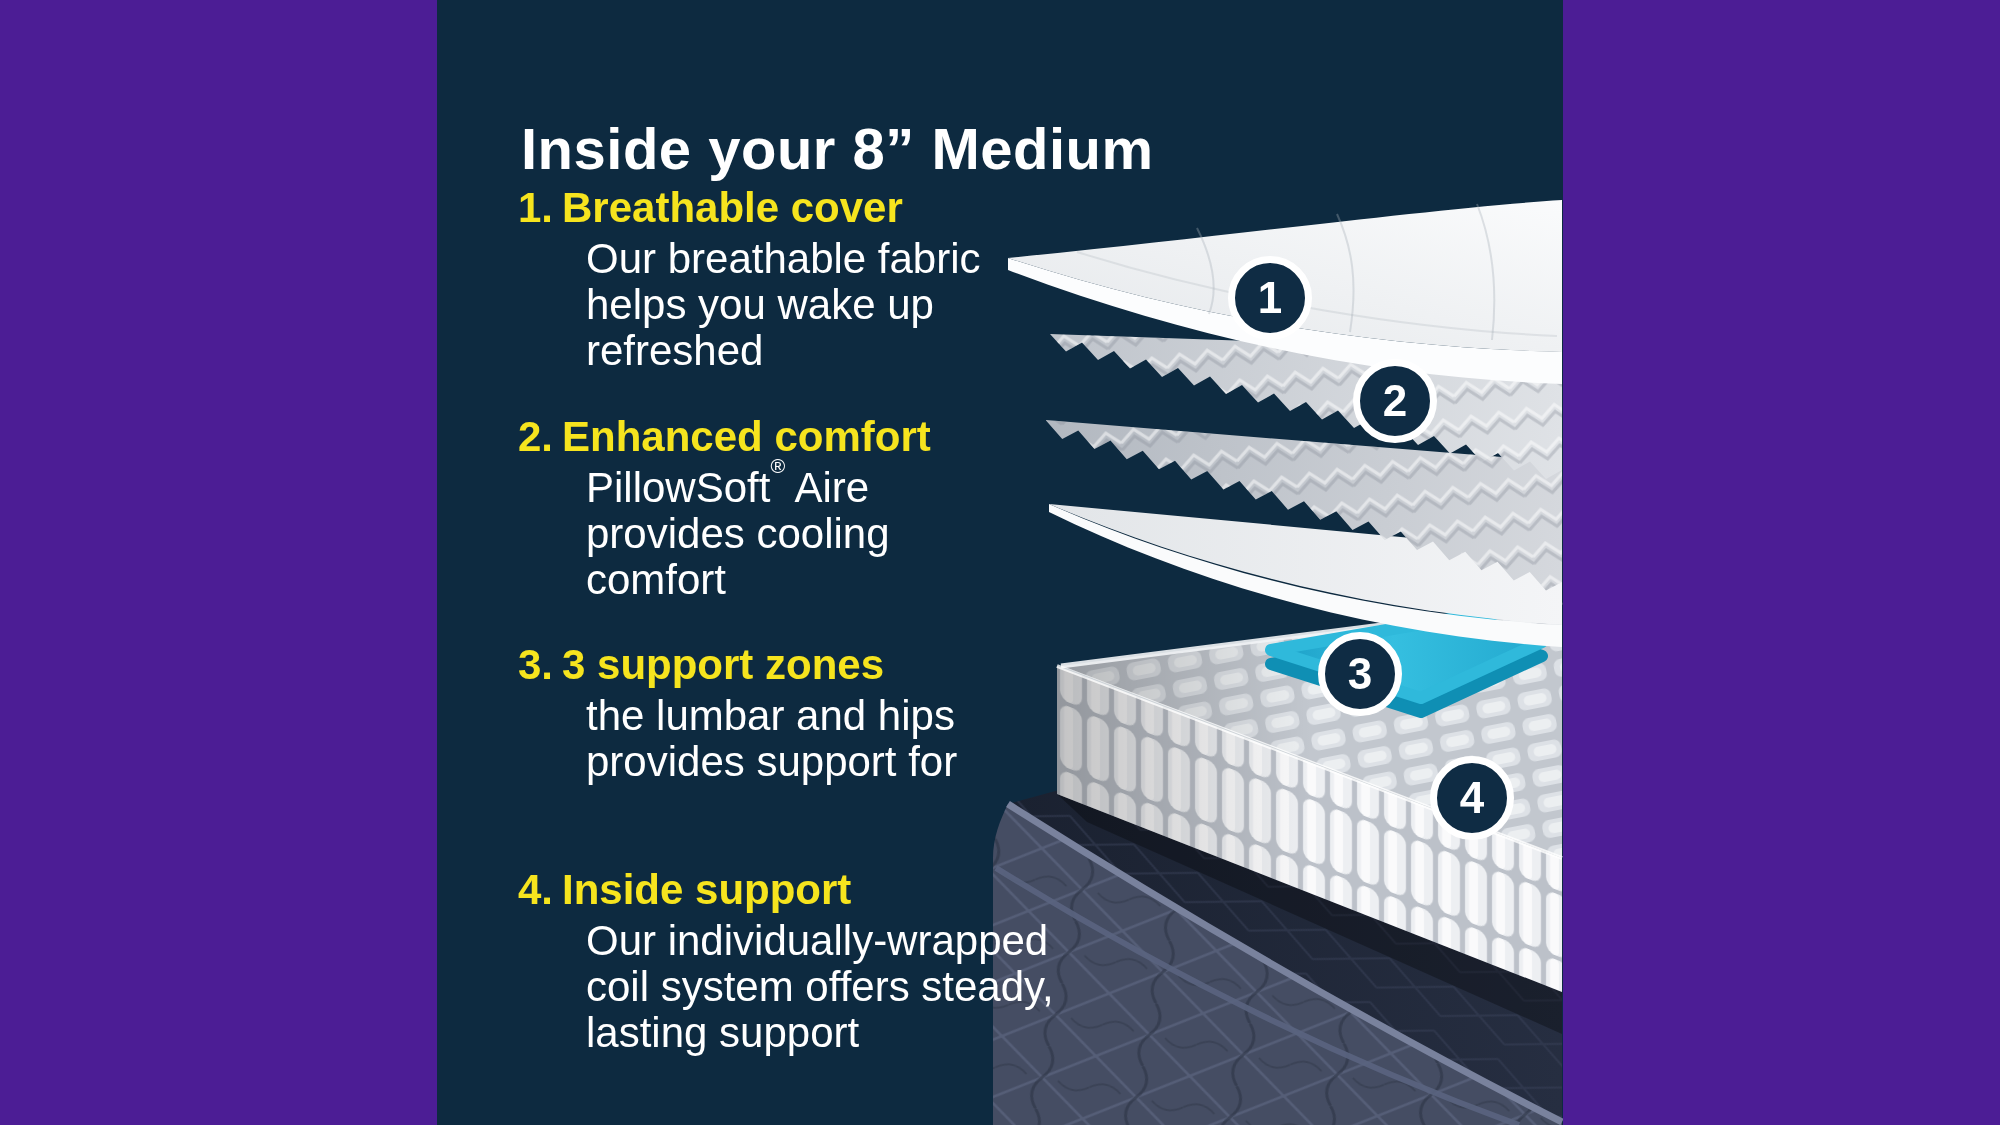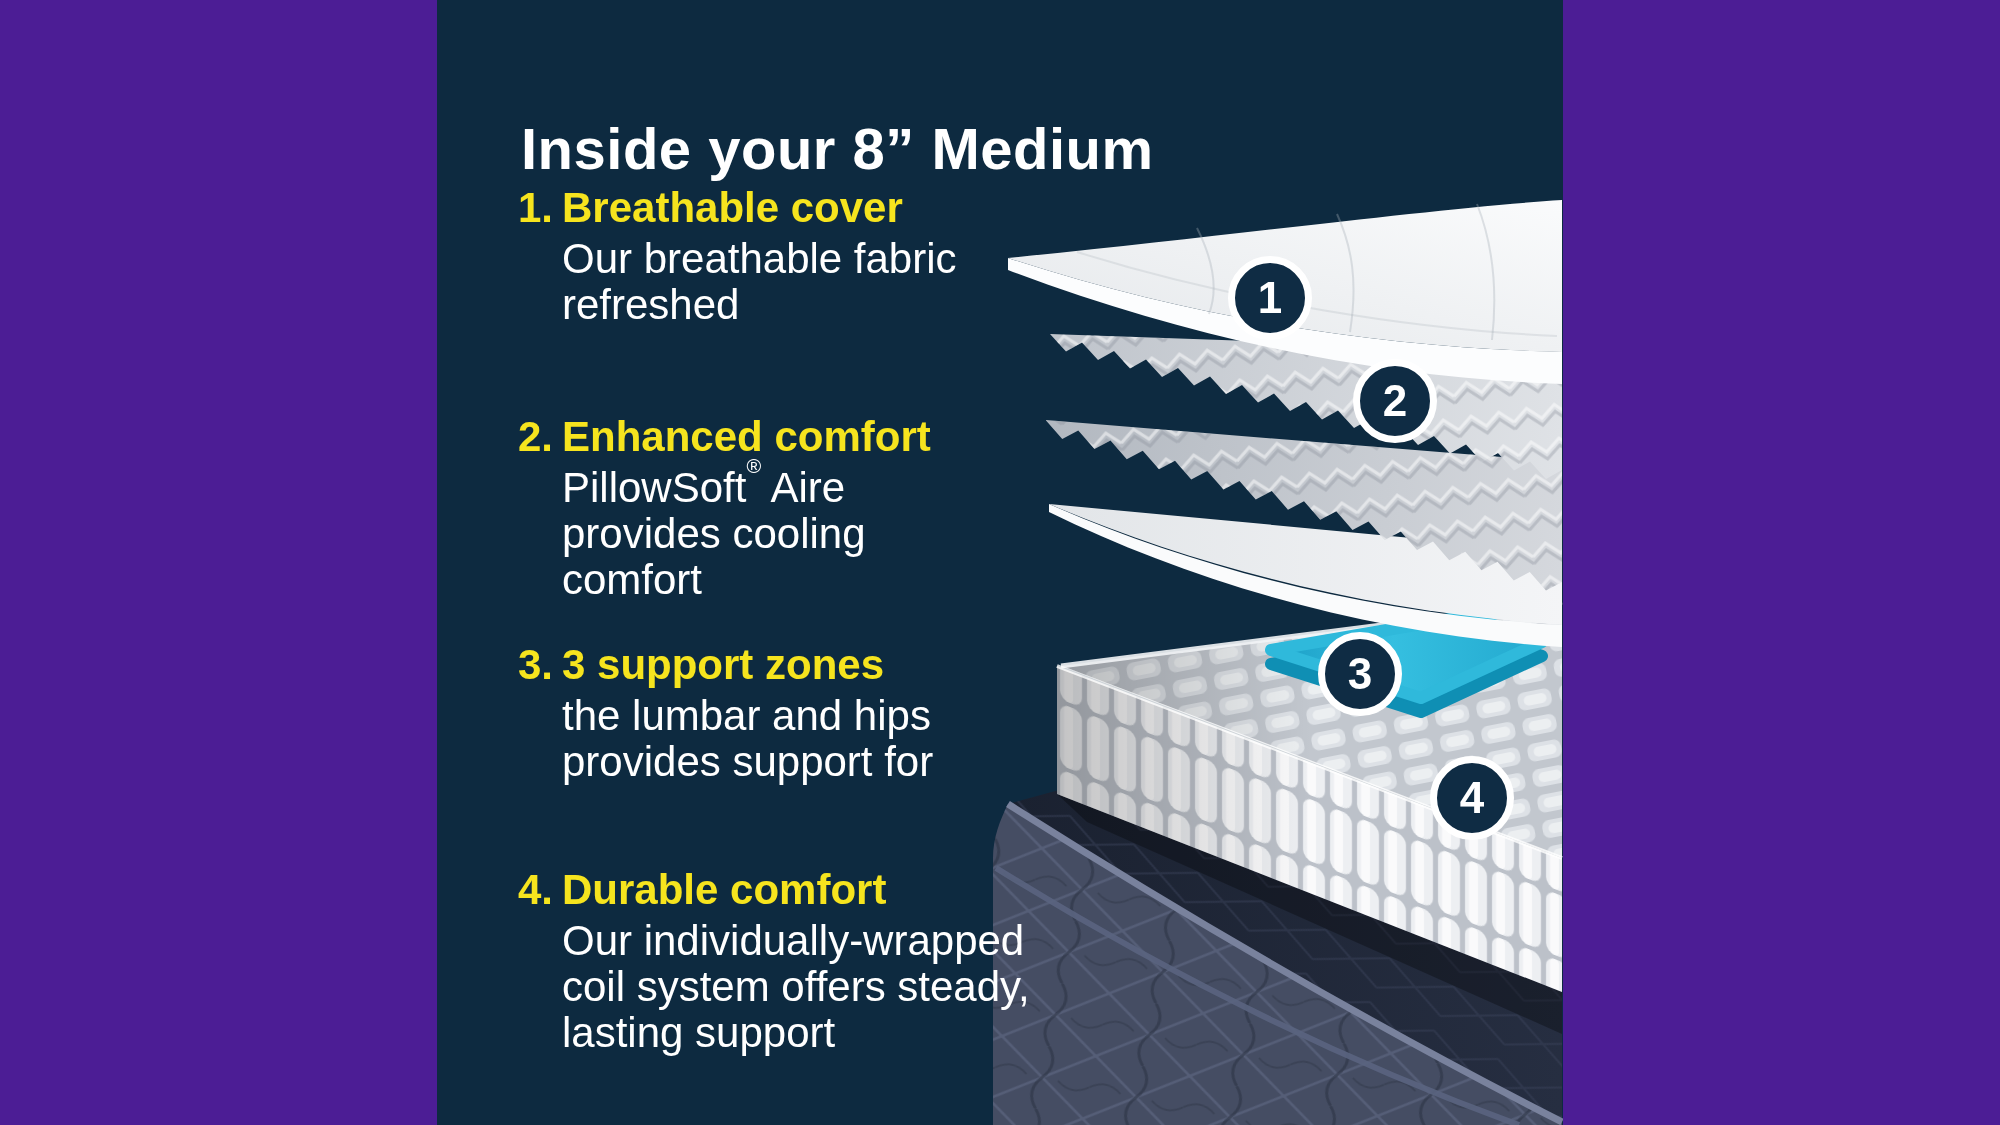--- a/index.html
+++ b/index.html
@@ -7,21 +7,21 @@
           font-family:"Liberation Sans", sans-serif;}
   .panel{position:absolute;left:437px;top:0;width:1126px;height:1125px;
          background:#0d2a40;overflow:hidden;}
   .art{position:absolute;left:0;top:0;}
   .page-title{position:absolute;left:84px;top:78px;font-size:58px;line-height:64px;
               font-weight:700;color:#ffffff;letter-spacing:0.5px;white-space:nowrap;}
   .section{position:absolute;left:81px;font-size:42px;line-height:46px;color:#ffffff;
            white-space:nowrap;}
   .section .heading{display:flex;font-weight:700;color:#f6e41e;margin-bottom:5px;}
   .section .num{width:44px;flex:none;}
-  .section .line{margin-left:44px;font-weight:400;}
+  .section .line{margin-left:68px;font-weight:400;}
   .section sup{font-size:20px;position:relative;top:-14px;line-height:0;}
   .s1{top:185px;} .s2{top:414px;} .s3{top:642px;} .s4{top:867px;}
   .badge{position:absolute;width:84px;height:84px;border-radius:50%;
          background:#0f2c44;border:7px solid #ffffff;box-sizing:border-box;
          display:flex;align-items:center;justify-content:center;
          color:#ffffff;font-size:44px;font-weight:700;}
   .badge-1{left:791px;top:256px;}
   .badge-2{left:916px;top:359px;}
   .badge-3{left:881px;top:632px;}
   .badge-4{left:993px;top:756px;}
@@ -139,20 +139,21 @@
     </svg>
 
     <h1 class="page-title">Inside your 8” Medium</h1>
 
     <div class="section s1">
       <div class="heading">
         <span class="num">1.</span>
         <span>Breathable cover</span>
       </div>
       <div class="line">Our breathable fabric</div>
+      <div class="line">helps you wake up</div>
       <div class="line">refreshed</div>
     </div>
 
     <div class="section s2">
       <div class="heading">
         <span class="num">2.</span>
         <span>Enhanced comfort</span>
       </div>
       <div class="line"><span>PillowSoft</span><sup>®</sup><span> Aire</span></div>
       <div class="line">provides cooling</div>
@@ -164,21 +165,21 @@
         <span class="num">3.</span>
         <span>3 support zones</span>
       </div>
       <div class="line">the lumbar and hips</div>
       <div class="line">provides support for</div>
     </div>
 
     <div class="section s4">
       <div class="heading">
         <span class="num">4.</span>
-        <span>Durable comfort</span>
+        <span>Inside support</span>
       </div>
       <div class="line">Our individually-wrapped</div>
       <div class="line">coil system offers steady,</div>
       <div class="line">lasting support</div>
     </div>
 
     <div class="badge badge-1">
       <span>1</span>
     </div>
     <div class="badge badge-2">

